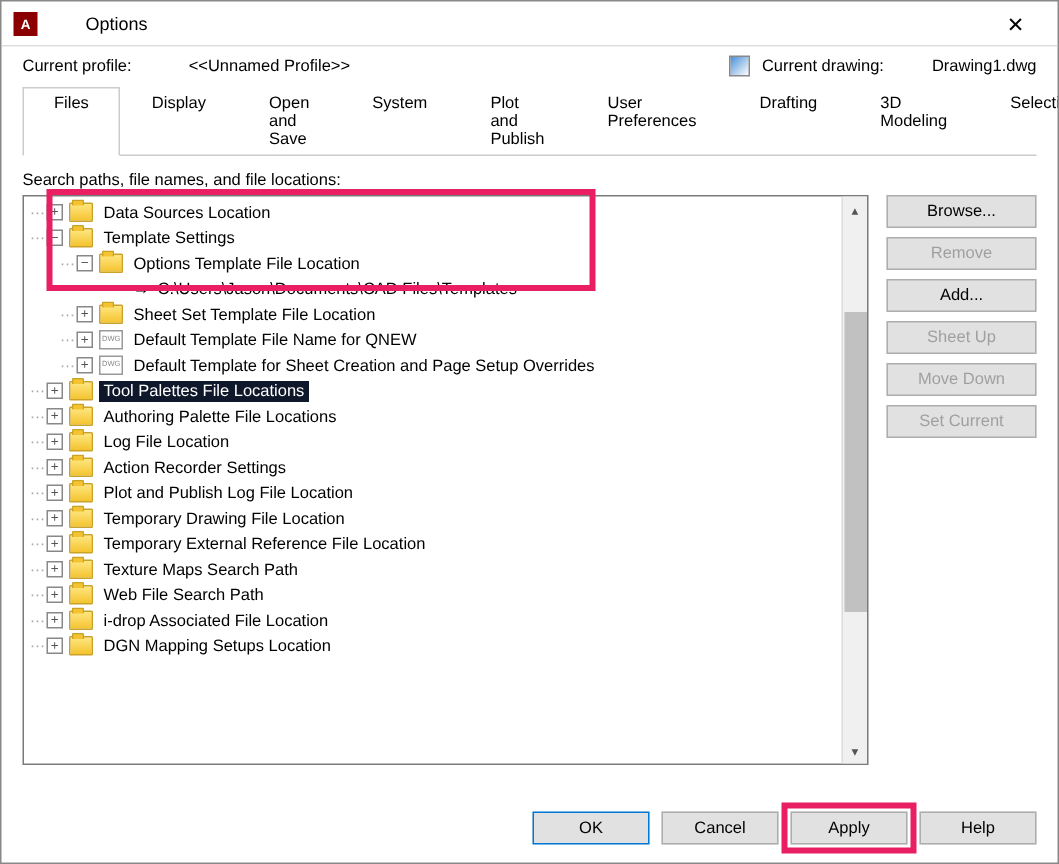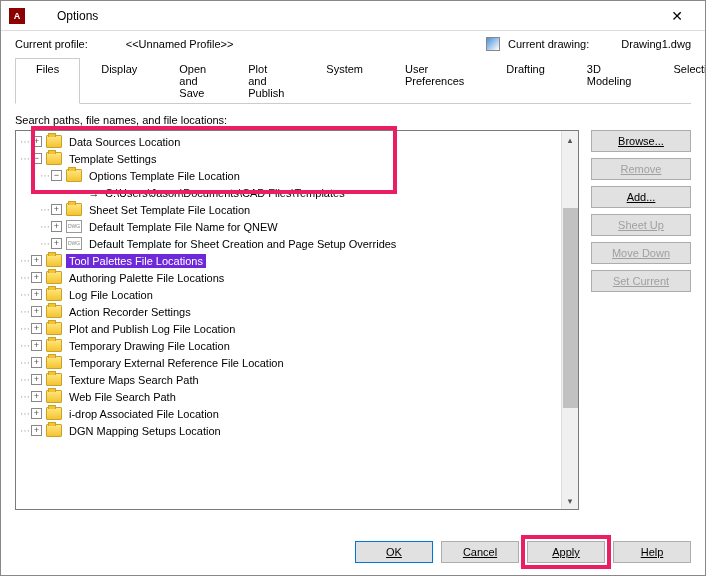--- a/index.html
+++ b/index.html
@@ -24,25 +24,25 @@
 .tree-item { display: flex; align-items: center; height: 17px; font-size: 11px; white-space: nowrap; padding-left: 4px; }
 .tree-item .expander { width: 11px; height: 11px; border: 1px solid #888; display: flex; align-items: center; justify-content: center; font-size: 9px; line-height: 1; margin-right: 4px; background: #fff; cursor: pointer; color:#555; }
 .tree-item .dotted { color: #aaa; letter-spacing: -1px; margin-right: 2px; font-size:10px; }
 .tree-item .icon { width: 16px; height: 13px; margin-right: 4px; }
 .folder-icon { background: linear-gradient(#ffe680,#f4c430); border: 1px solid #c9a227; border-radius: 1px; position: relative; }
 .folder-icon::before { content:""; position:absolute; top:-3px; left:1px; width:6px; height:3px; background:#f4c430; border:1px solid #c9a227; border-bottom:none; border-radius:1px 1px 0 0; }
 .doc-icon { background:#fff; border:1px solid #999; position:relative; }
 .doc-icon::before { content:"DWG"; position:absolute; font-size:5px; color:#888; top:2px; left:1px; }
 .arrow-icon { width:16px; height:13px; display:flex; align-items:center; justify-content:center; font-size:11px; }
 .tree-label { padding: 1px 3px; }
-.tree-label.selected { background: #6d28d9; color: #fff; }
+.tree-label.selected { background: #0f172a; color: #fff; }
 .highlight-box { position: absolute; border: 4px solid #e91e63; pointer-events: none; }
 .hb1 { left: 30px; top: 125px; width: 366px; height: 68px; }
 .side-buttons { display: flex; flex-direction: column; gap: 6px; width: 100px; }
-.btn { height: 22px; border: 1px solid #adadad; background: #e1e1e1; font-size: 11px; cursor: pointer; text-decoration: underline; }
+.btn { height: 22px; border: 1px solid #adadad; background: #e1e1e1; font-size: 11px; cursor: pointer; }
 .btn:disabled { color: #a0a0a0; cursor: default; }
 .bottom-bar { position: absolute; bottom: 12px; right: 14px; display: flex; gap: 8px; }
 .bottom-bar .btn { width: 78px; }
 .apply-highlight { position: absolute; border: 4px solid #e91e63; pointer-events:none; bottom: 6px; right: 94px; width: 90px; height: 34px; }
 .scrollbar-track { position:absolute; right:0; top:0; bottom:0; width:17px; background:#f0f0f0; border-left:1px solid #ddd; display:flex; flex-direction:column; }
 .scrollbar-arrow { height:17px; display:flex; align-items:center; justify-content:center; font-size:9px; color:#555; cursor:pointer; background:#f0f0f0; }
 .scrollbar-thumb { background:#c1c1c1; width:15px; margin:0 auto; }
 </style>
 </head>
 <body>
@@ -60,22 +60,22 @@
     <span class="dwg-icon"></span>
     <span>Current drawing:</span>
     <span style="margin-left:24px">Drawing1.dwg</span>
   </span>
 </div>
 
 <div class="tabs" id="tabs">
     <div class="tab active">Files</div>
     <div class="tab">Display</div>
     <div class="tab">Open and Save</div>
+    <div class="tab">System</div>
     <div class="tab">Plot and Publish</div>
-    <div class="tab">System</div>
     <div class="tab">User Preferences</div>
     <div class="tab">Drafting</div>
     <div class="tab">3D Modeling</div>
     <div class="tab">Selection</div>
     <div class="tab">Profiles</div>
   </div>
 
 <div class="content">
   <div class="search-label">Search paths, file names, and file locations:</div>
   <div class="main-area">

